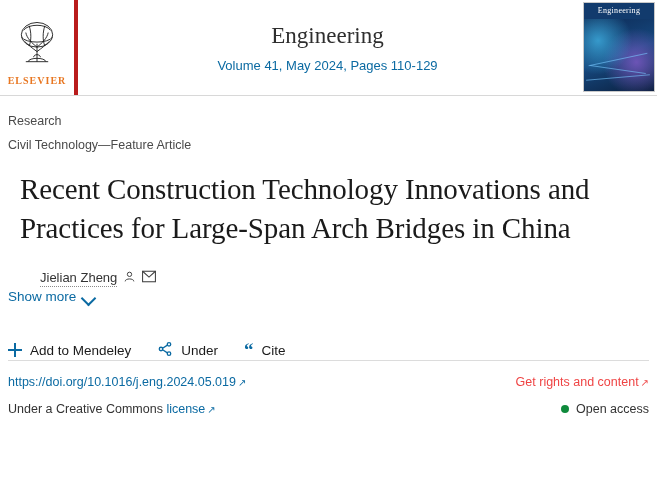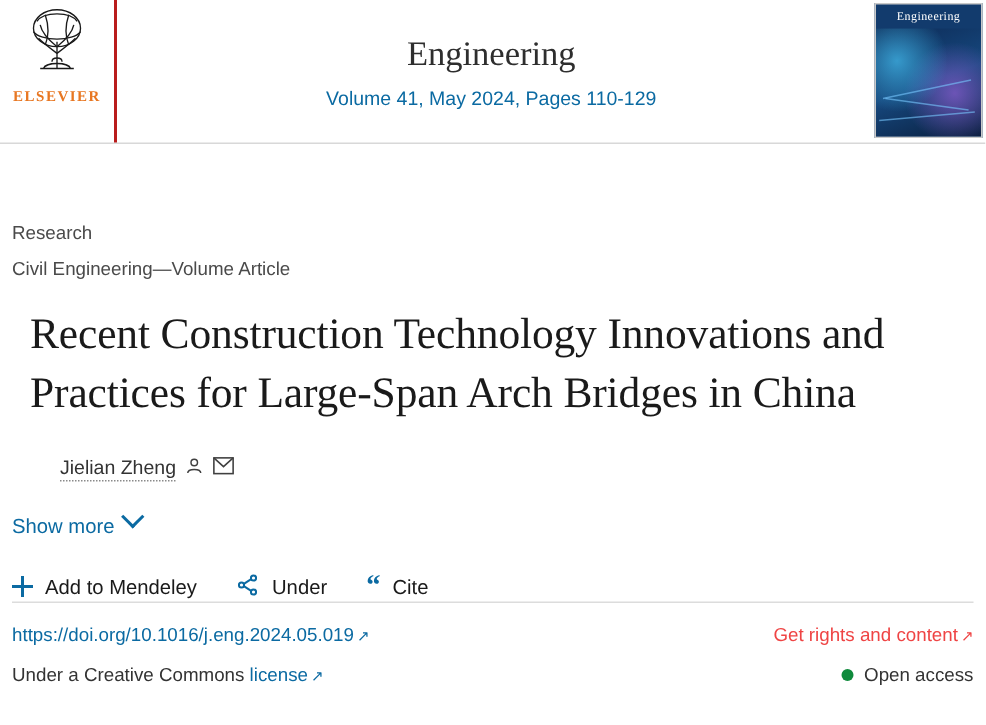--- a/index.html
+++ b/index.html
@@ -27,27 +27,27 @@
     height: 96px;
     border-bottom: 1px solid #d8d8d8;
     box-sizing: border-box;
   }
   .publisher-logo {
     position: absolute;
     left: 0;
     top: 0;
     width: 78px;
     height: 95px;
-    border-right: 2px solid #b91c1c;
+    border-right: 4px solid #b91c1c;
     box-sizing: border-box;
     display: flex;
     flex-direction: column;
     align-items: center;
     justify-content: flex-start;
-    padding-top: 2px;
+    padding-top: 18px;
   }
   .publisher-logo .tree {
     width: 56px;
     height: 56px;
   }
   .publisher-logo .name {
     font-family: "Liberation Serif", serif;
     font-size: 10px;
     letter-spacing: 1px;
     color: #e87722;
@@ -115,21 +115,21 @@
 
   
   .content {
     padding: 14px 8px 0 8px;
   }
   .crumb {
     font-size: 12.5px;
     color: #4a4a4a;
     line-height: 1.9;
   }
-  .crumb.first { margin-bottom: 0px; margin-top: 34px; }
+  .crumb.first { margin-bottom: 0px; }
 
   .article-title {
     font-family: "Liberation Serif", serif;
     font-weight: normal;
     font-size: 29px;
     line-height: 1.35;
     color: #1a1a1a;
     margin: 12px 0 0 12px;
     letter-spacing: -0.1px;
   }
@@ -148,39 +148,39 @@
     cursor: pointer;
     margin-left: 32px;
   }
   .mini-icon {
     display: inline-block;
     vertical-align: middle;
     color: #404040;
   }
 
   .show-more {
-    margin-top: 22px;
+    margin-top: 1px;
     font-size: 13.5px;
     color: #0b6aa2;
     display: inline-flex;
-    align-items: flex-start;
+    align-items: flex-end;
     gap: 7px;
     cursor: pointer;
   }
   .chev {
     width: 9px;
     height: 9px;
     border-right: 2px solid #0b6aa2;
     border-bottom: 2px solid #0b6aa2;
     transform: rotate(45deg);
     margin-top: -4px;
   }
 
   .actions {
-    margin-top: 22px;
+    margin-top: 36px;
     display: flex;
     align-items: center;
     gap: 26px;
     font-size: 13.5px;
     color: #1a1a1a;
   }
   .action {
     display: inline-flex;
     align-items: center;
     gap: 8px;
@@ -297,21 +297,21 @@
         <div class="line" style="left:4px; top:40px; width:60px; transform:rotate(-12deg);"></div>
         <div class="line" style="left:6px; top:50px; width:56px; transform:rotate(8deg);"></div>
         <div class="line" style="left:2px; top:58px; width:64px; transform:rotate(-5deg);"></div>
       </div>
     </div>
   </div>
 
   <div class="content">
 
     <div class="crumb first">Research</div>
-    <div class="crumb">Civil Engineering—Volume Article</div>
+    <div class="crumb">Civil Technology—Feature Article</div>
 
     <h1 class="article-title">Recent Construction Technology Innovations and Practices for Large-Span Arch Bridges in China</h1>
 
     <div class="authors">
       <span class="author-name">Jielian Zheng</span>
       <span class="mini-icon">
         <svg width="13" height="13" viewBox="0 0 24 24" fill="none" stroke="#404040" stroke-width="1.8">
           <circle cx="12" cy="8" r="4"></circle>
           <path d="M4 21 C4 15 20 15 20 21"></path>
         </svg>

